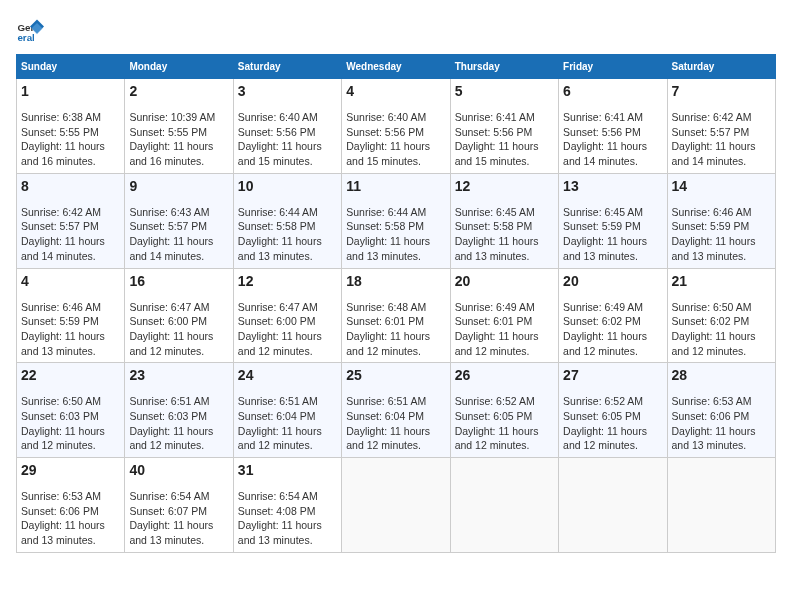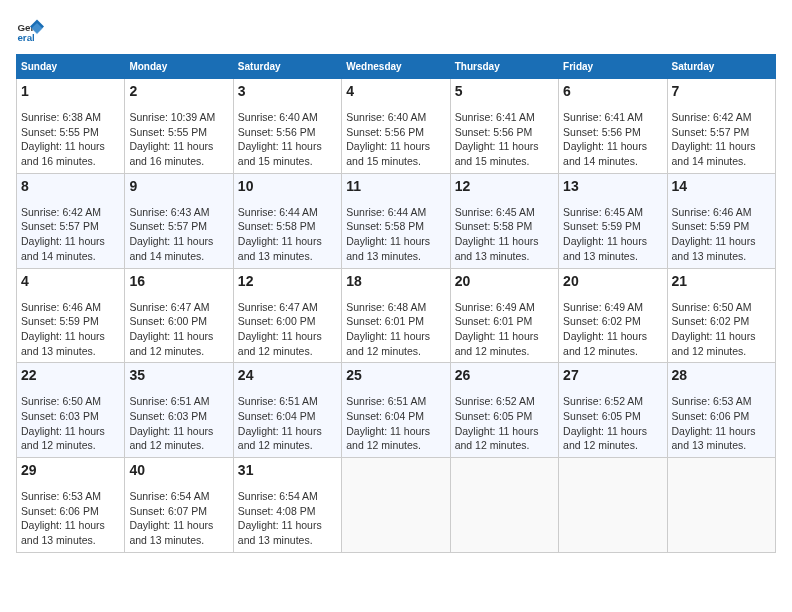--- a/index.html
+++ b/index.html
@@ -302,21 +302,21 @@
       <tr>
         <td>
           <span class="day-number">22</span>
           <div class="day-info">
             <span>Sunrise: 6:50 AM</span><br>
             <span>Sunset: 6:03 PM</span><br>
             <span>Daylight: 11 hours and 12 minutes.</span>
           </div>
         </td>
         <td>
-          <span class="day-number">35</span>
+          <span class="day-number">23</span>
           <div class="day-info">
             <span>Sunrise: 6:51 AM</span><br>
             <span>Sunset: 6:03 PM</span><br>
             <span>Daylight: 11 hours and 12 minutes.</span>
           </div>
         </td>
         <td>
           <span class="day-number">24</span>
           <div class="day-info">
             <span>Sunrise: 6:51 AM</span><br>

